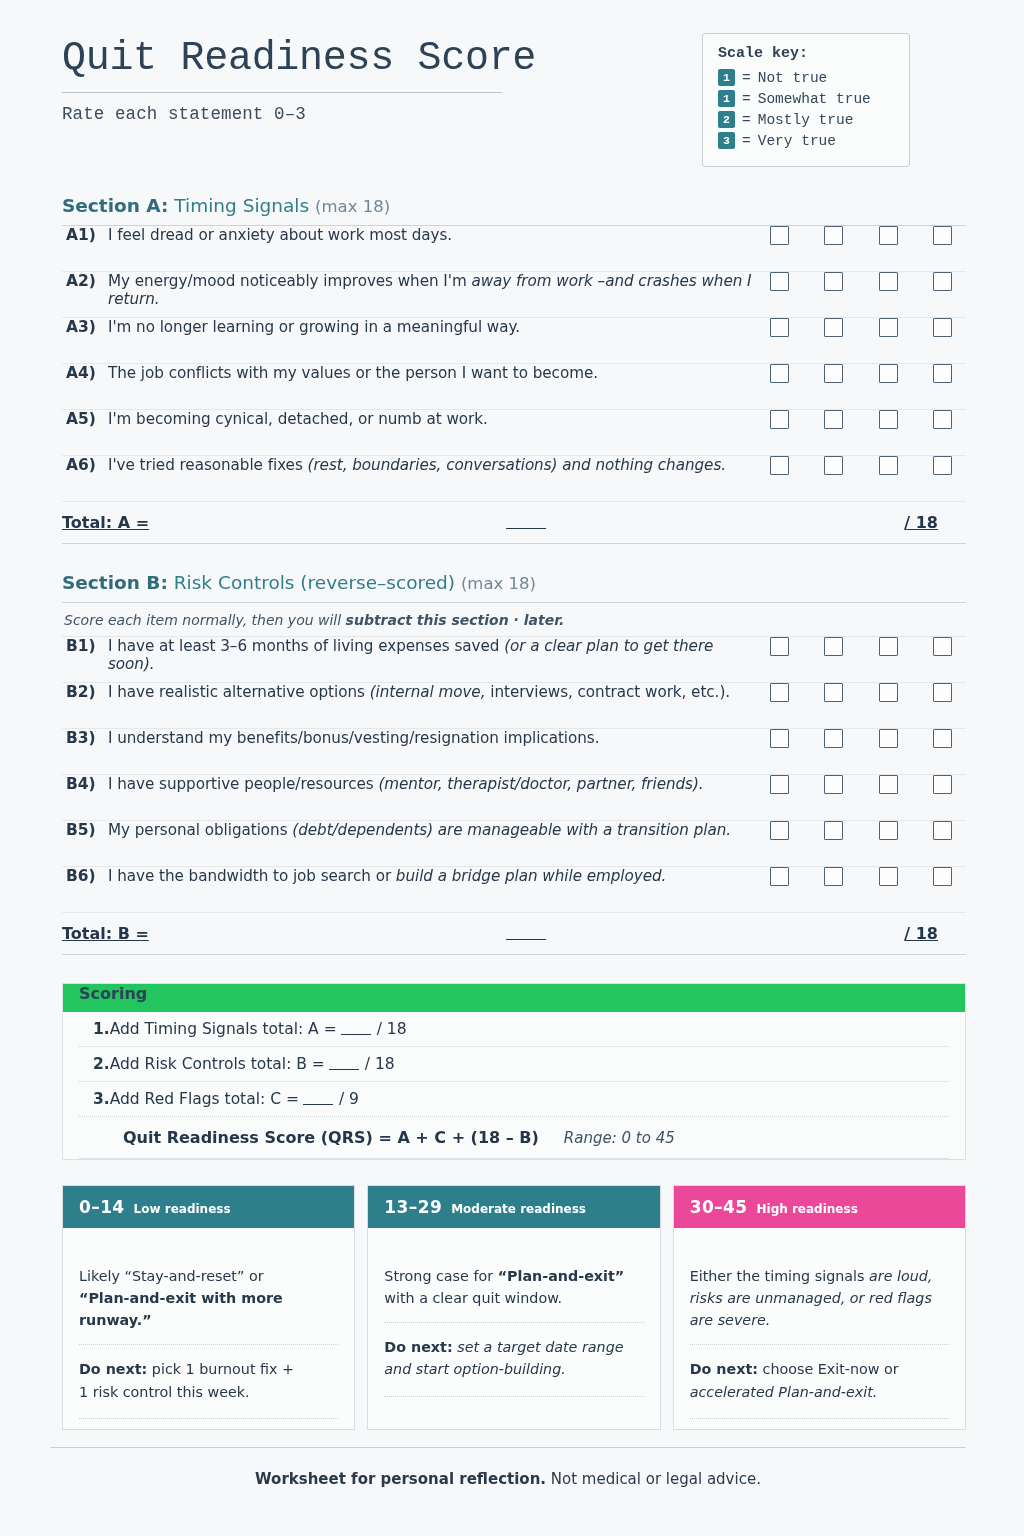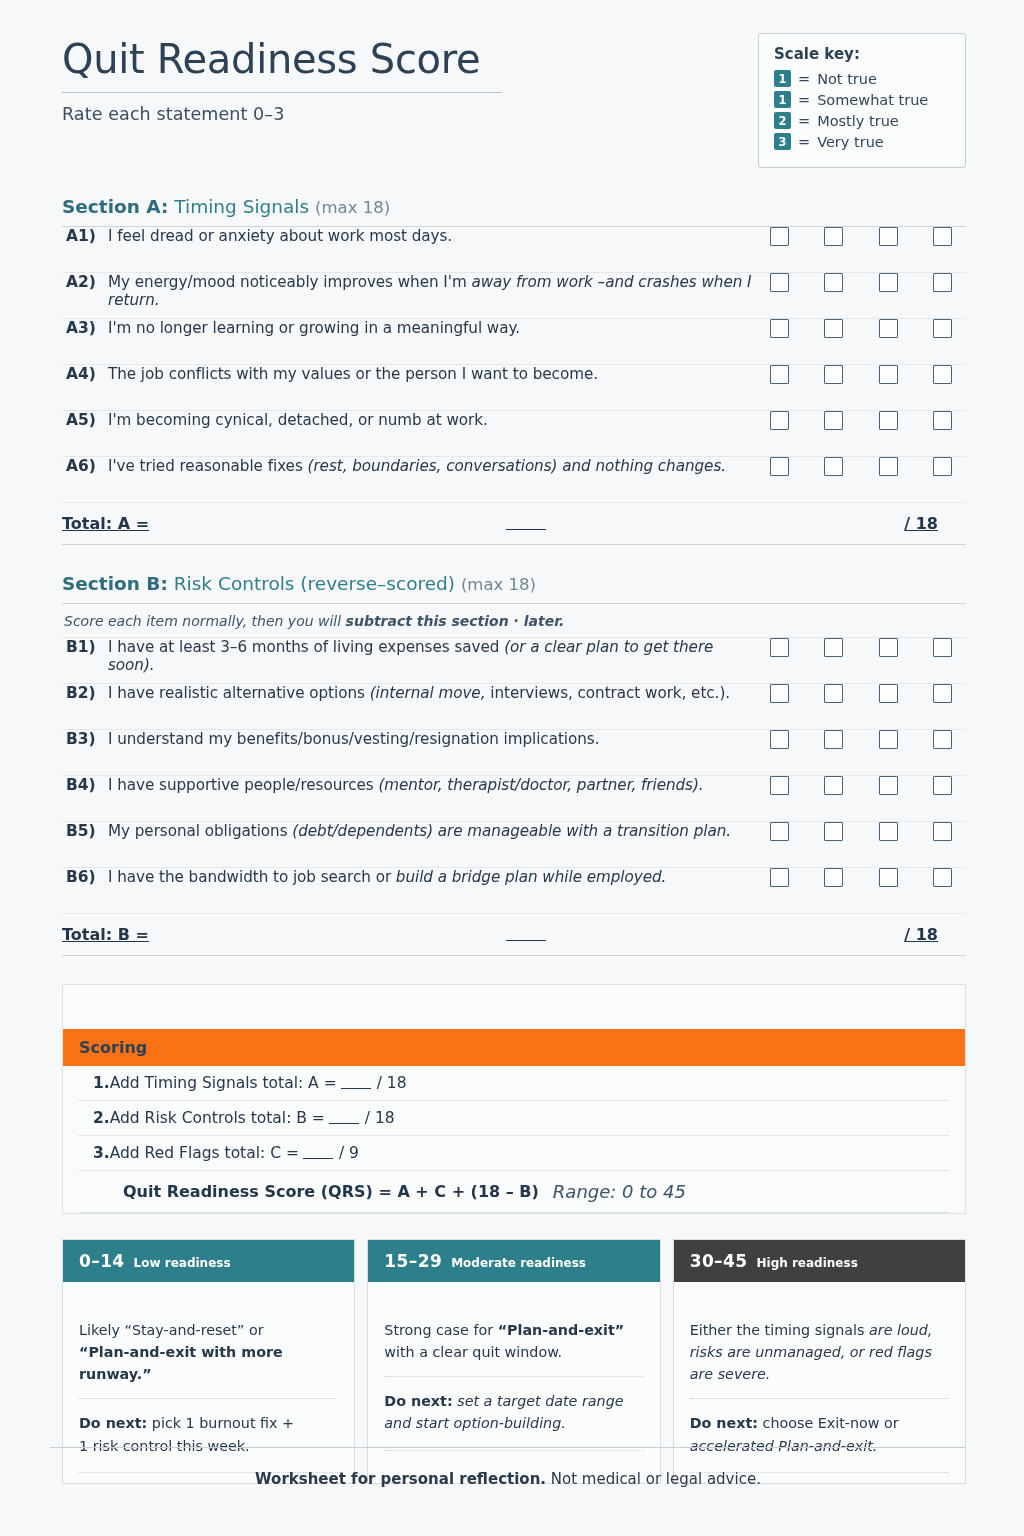--- a/index.html
+++ b/index.html
@@ -17,21 +17,21 @@
     height: 1536px;
     background: #f7f8f9;
     padding: 30px 58px 0 62px;
     color: #2b3a4a;
   }
 
   
   .header-row {
     display: flex;
     align-items: flex-start;
-    justify-content: space-between;
+    font-family: Liberation Mono, monospace;
   }
   .header-left { width: 640px; padding-top: 6px; }
 
   .doc-title {
     font-size: 40px;
     font-weight: 400;
     letter-spacing: -0.3px;
     color: #2e4256;
     line-height: 1.15;
     padding-bottom: 10px;
@@ -159,26 +159,25 @@
     height: 13px;
   }
 
   
   .scoring {
     margin-top: 28px;
     border: 1px solid #dde2e6;
     background: #fafbfb;
   }
   .scoring-head {
-    background: #f97316;
+    background: #22c55e;
     font-size: 16px;
     font-weight: bold;
     color: #2e4256;
-    padding: 9px 0 9px 16px;
-    margin-top: 44px;
+    padding: 0 0 9px 16px;
   }
   .score-line {
     display: flex;
     align-items: center;
     height: 35px;
     margin: 0 16px;
     border-bottom: 1px dotted #cdd5db;
     font-size: 15.5px;
     color: #26384a;
   }
@@ -194,23 +193,23 @@
     margin: 0 16px;
     padding-left: 44px;
     border-bottom: 1px solid #dde2e6;
     font-size: 16px;
     font-weight: bold;
     color: #23364a;
   }
   .score-formula .rng {
     font-weight: normal;
     font-style: italic;
-    font-size: 18px;
+    font-size: 15px;
     color: #3d5468;
-    margin-left: 14px;
+    margin-left: 25px;
   }
   .sblank {
     display: inline-block;
     width: 30px;
     border-bottom: 1.5px solid #26384a;
     margin: 0 6px 0 4px;
     height: 12px;
   }
 
   
@@ -483,28 +482,28 @@
 
   <div class="bands" id="bands">
       <div class="band">
         <div class="band-head" style="background:#2d7f8c"><span class="rg">0–14</span><span class="nm">Low readiness</span></div>
         <div class="band-body">
           <div class="band-desc">Likely “Stay-and-reset” or<br><b>“Plan-and-exit with more runway.”</b></div>
           <div class="band-next"><b>Do next:</b> pick 1 burnout fix +<br>1 risk control this week.</div>
         </div>
       </div>
       <div class="band">
-        <div class="band-head" style="background:#2d7f8c"><span class="rg">15–29</span><span class="nm">Moderate readiness</span></div>
+        <div class="band-head" style="background:#2d7f8c"><span class="rg">13–29</span><span class="nm">Moderate readiness</span></div>
         <div class="band-body">
           <div class="band-desc">Strong case for <b>“Plan-and-exit”</b><br>with a clear quit window.</div>
           <div class="band-next"><b>Do next:</b> <i>set a target date range and start option-building.</i></div>
         </div>
       </div>
       <div class="band">
-        <div class="band-head" style="background:#404040"><span class="rg">30–45</span><span class="nm">High readiness</span></div>
+        <div class="band-head" style="background:#ec4899"><span class="rg">30–45</span><span class="nm">High readiness</span></div>
         <div class="band-body">
           <div class="band-desc">Either the timing signals <i>are loud, risks are unmanaged, or red flags are severe.</i></div>
           <div class="band-next"><b>Do next:</b> choose Exit-now or<br><i>accelerated Plan-and-exit.</i></div>
         </div>
       </div>
     </div>
 
   <div class="footer"><b>Worksheet for personal reflection.</b> Not medical or legal advice.</div>
 
 </div>

